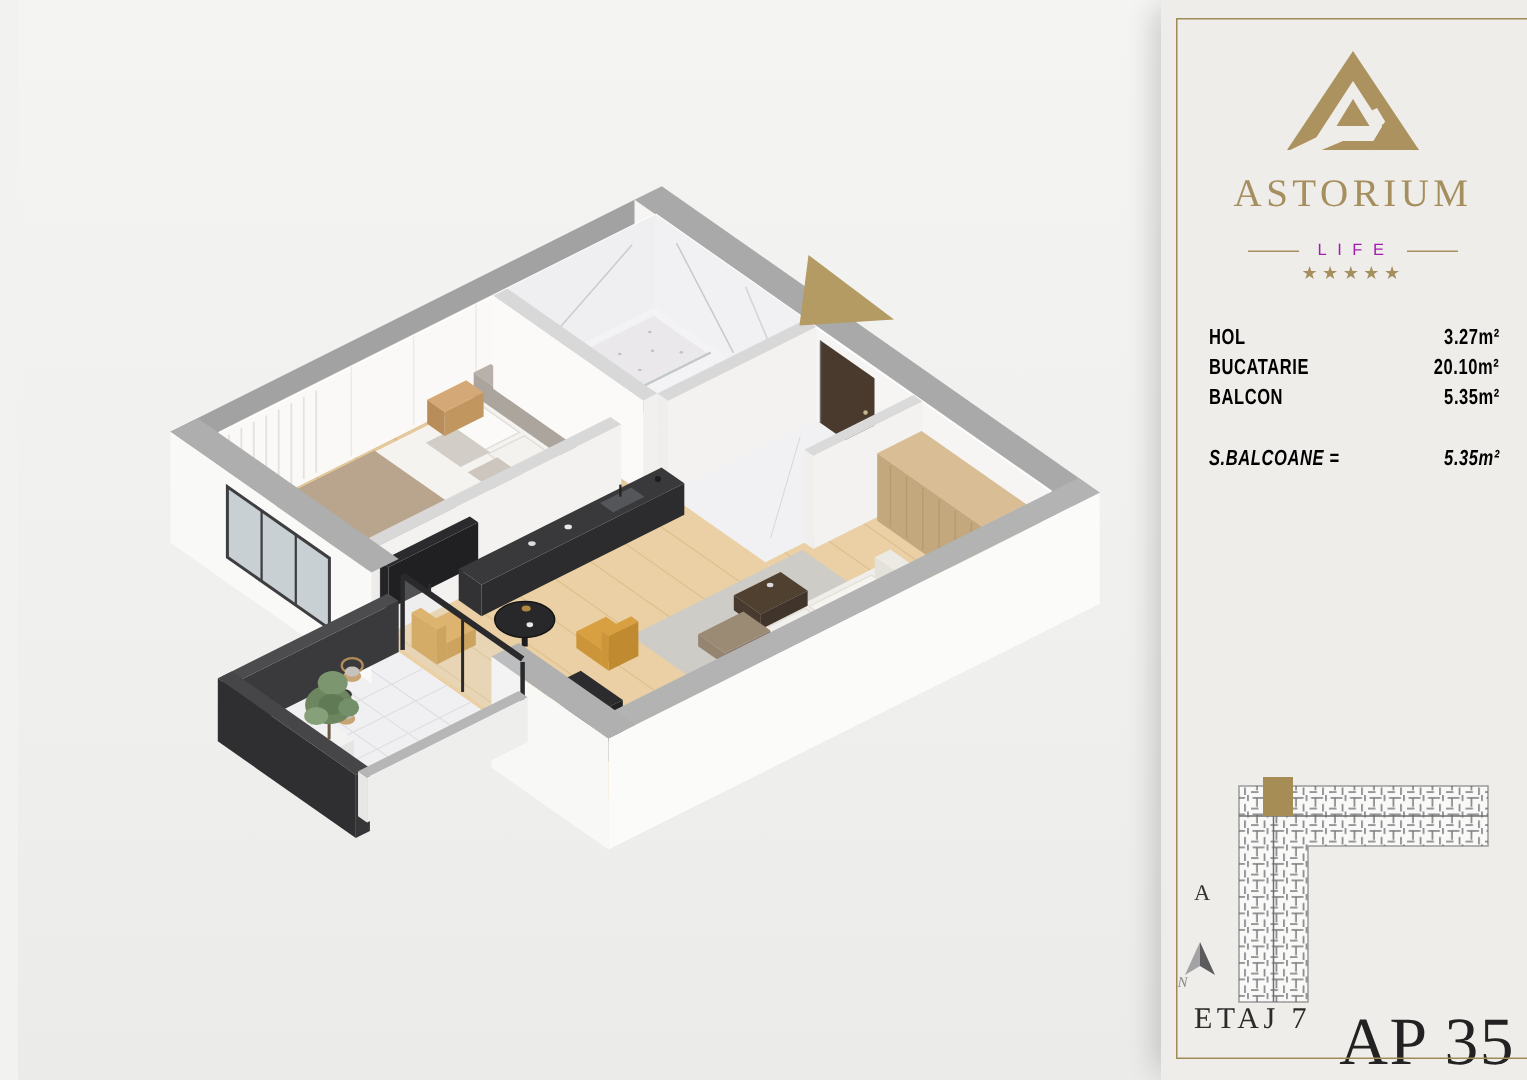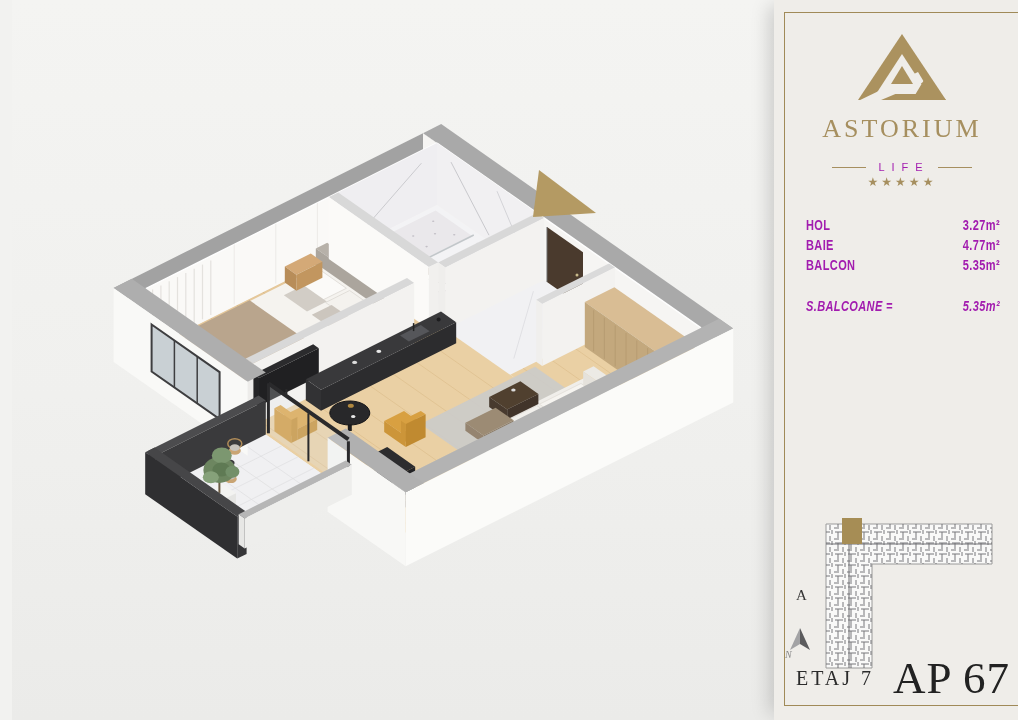--- a/index.html
+++ b/index.html
@@ -17,27 +17,27 @@
   .logo-wrap{margin:30px auto 0;width:96px;height:76px;}
   .brand-title{margin-top:8px;text-align:center;font-family:"Liberation Serif",serif;
     font-size:26px;letter-spacing:3px;color:#a68f5f;font-weight:400;}
   .life-row{display:flex;align-items:center;justify-content:center;margin-top:3px;color:#a21caf;}
   .life-row .rule{width:34px;height:1px;background:#a68f5f;}
   .life-text{font-size:11px;letter-spacing:7px;margin:0 8px 0 12px;font-family:"Liberation Sans",sans-serif;}
   .stars{text-align:center;font-family:"DejaVu Sans",sans-serif;color:#a68f5f;
     font-size:12px;letter-spacing:3px;margin-top:2px;}
   .area-list{margin:26px 30px 0 32px;}
   .row{display:flex;justify-content:space-between;align-items:center;height:20px;
-    font-weight:bold;font-size:14.5px;color:#a21caf;gap:21px;}
+    font-weight:bold;font-size:14.5px;color:#000000;gap:21px;}
   .row .lbl{display:inline-block;transform:scaleX(.76);transform-origin:left center;white-space:nowrap;letter-spacing:.5px;}
   .row .val{display:inline-block;transform:scaleX(.76);transform-origin:right center;white-space:nowrap;letter-spacing:.5px;}
   .totals{margin:21px 30px 0 32px;font-style:italic;}
   .mini-plan-wrap{position:absolute;left:8px;top:508px;}
-  .footer{position:absolute;left:22px;right:20px;bottom:16px;display:flex;
-    justify-content:space-between;align-items:center;font-family:"Liberation Serif",serif;color:#2b2b2b;}
+  .footer{position:absolute;left:22px;right:20px;bottom:0;display:flex;
+    justify-content:space-between;align-items:flex-start;font-family:"Liberation Serif",serif;color:#2b2b2b;}
   .floor-label{font-size:20px;letter-spacing:3px;}
   .ap-label{font-size:45px;letter-spacing:1px;color:#222;}
 </style>
 </head>
 <body>
 
 <div class="stage">
 
   <div class="plan-area">
     <svg id="plan3d" viewBox="0 0 762 720" width="762" height="720">
@@ -289,22 +289,22 @@
       </div>
 
       <div class="stars">★★★★★</div>
 
       <div class="area-list">
         <div class="row">
           <span class="lbl">HOL</span>
           <span class="val">3.27m²</span>
           </div>
         <div class="row">
-          <span class="lbl">BAIE</span>
-          <span class="val">4.77m²</span>
+          <span class="lbl">BUCATARIE</span>
+          <span class="val">20.10m²</span>
           </div>
         <div class="row">
           <span class="lbl">BALCON</span>
           <span class="val">5.35m²</span>
           </div>
       </div>
 
       <div class="totals">
         <div class="row">
           <span class="lbl">S.BALCOANE =</span>
@@ -326,18 +326,18 @@
           <rect x="60" y="10" width="20" height="26" fill="#a68d55"></rect>
           <text x="14" y="92" font-family="Liberation Serif, serif" font-size="15" fill="#333">A</text>
           <polygon points="18,120 28,142 18,136" fill="#5b5b5d"></polygon>
           <polygon points="18,120 18,136 8,142" fill="#a3a3a5"></polygon>
           <text x="3" y="150" font-family="Liberation Serif, serif" font-style="italic" font-size="10" fill="#8a8a8a">N</text>
         </svg>
       </div>
 
       <div class="footer">
         <span class="floor-label">ETAJ 7</span>
-        <span class="ap-label">AP 67</span>
+        <span class="ap-label">AP 35</span>
       </div>
     </div>
     <div class="frame"></div>
   </aside>
 </div>
 
 </body></html>

